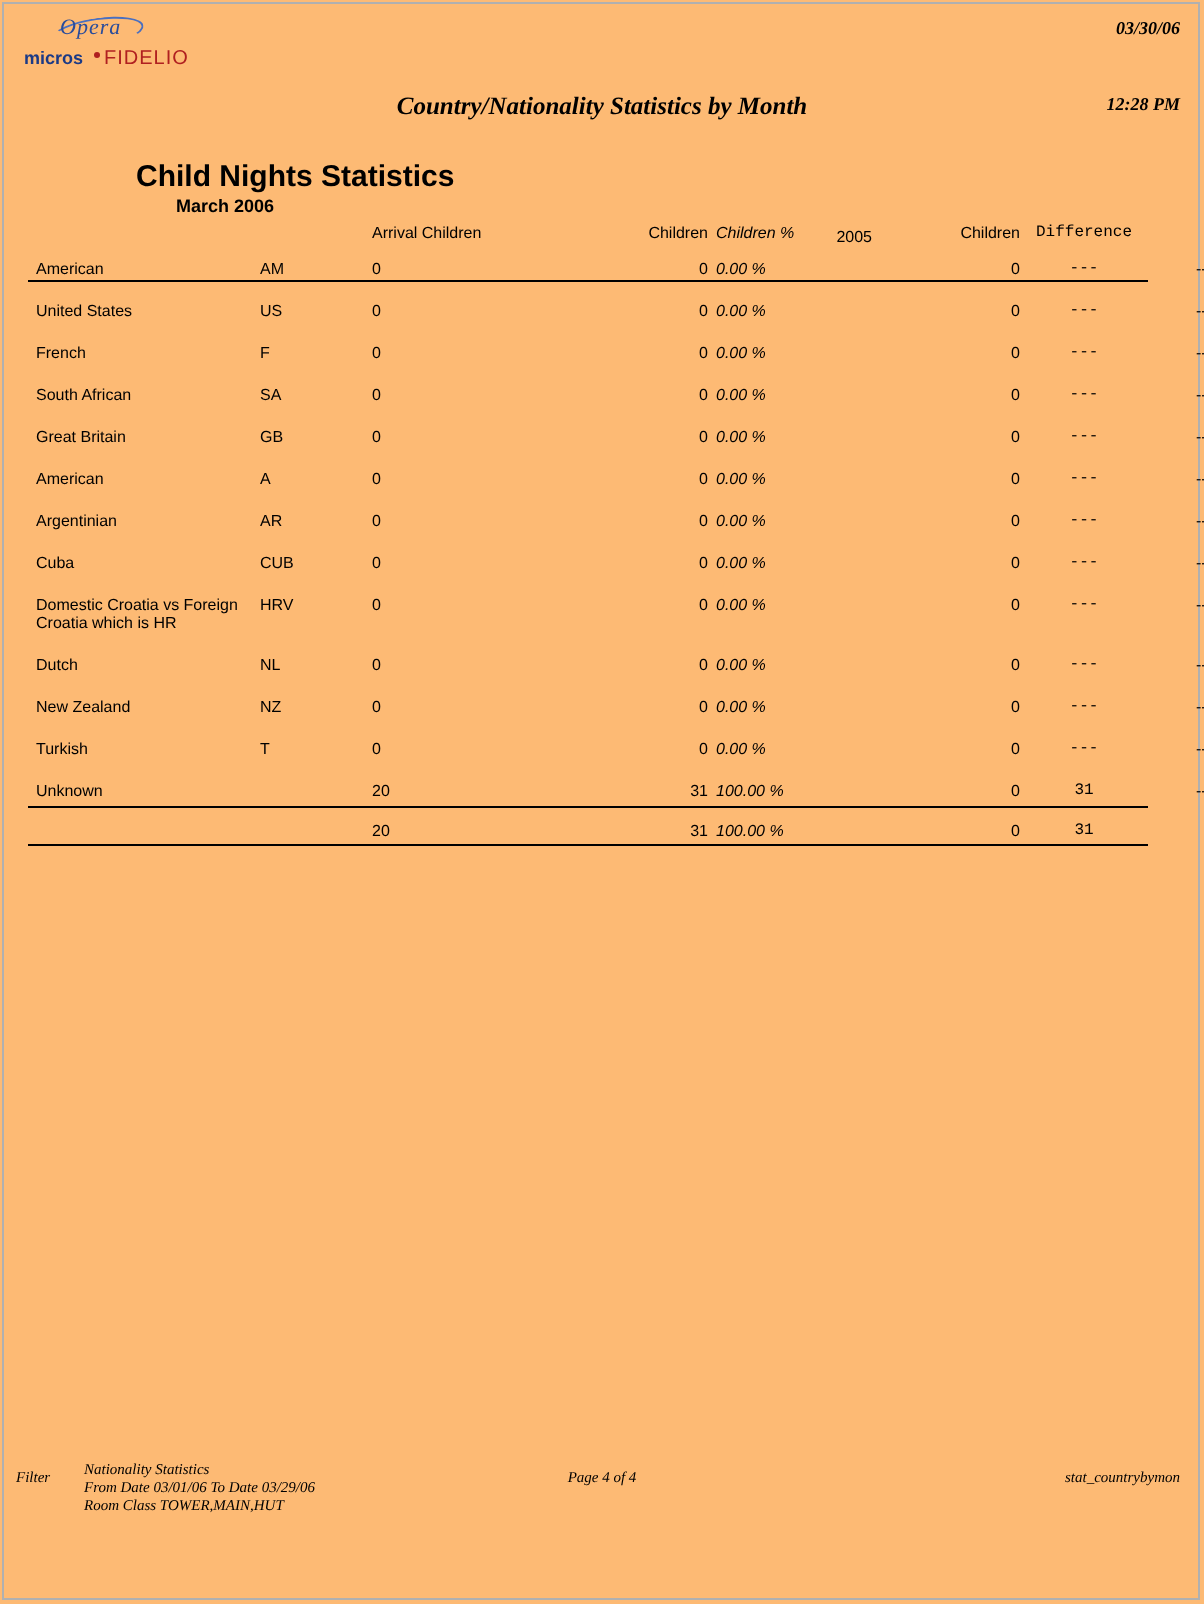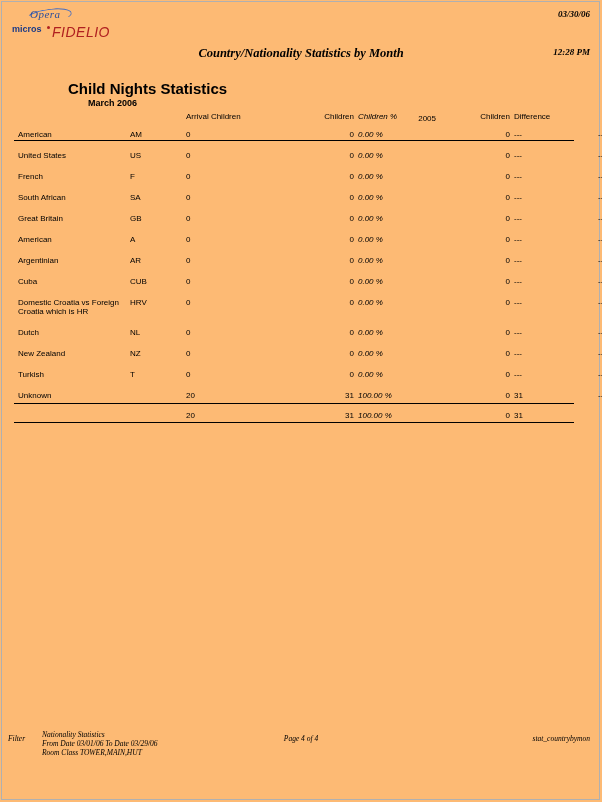--- a/index.html
+++ b/index.html
@@ -65,25 +65,24 @@
     top: 16px;
     font-size: 9px;
     font-weight: bold;
     color: #1b3a86;
     font-family: "Liberation Sans", sans-serif;
   }
   .logo-fidelio {
     position: absolute;
     left: 42px;
     top: 16px;
-    font-size: 14px;
+    font-size: 10px;
     color: #b02020;
     font-family: "Liberation Sans", sans-serif;
     letter-spacing: 0.5px;
-    font-style: italic;
   }
   .logo-dot {
     position: absolute;
     left: 37px;
     top: 18px;
     width: 3px;
     height: 3px;
     background: #b02020;
     border-radius: 50%;
   }
@@ -174,21 +173,21 @@
     font-size: 8px;
     padding: 6px 4px 6px 0;
     vertical-align: top;
   }
   .col-country { width: 108px; text-align: left; padding-left: 4px !important; }
   .col-code    { width: 52px;  text-align: left; }
   .col-arrch   { width: 88px;  text-align: left; }
   .col-child   { width: 76px;  text-align: right; }
   .col-pct     { width: 84px;  text-align: left; font-style: italic; }
   .col-prev    { width: 64px;  text-align: right; }
-  .col-diff    { width: 56px;  text-align: left; }
+  .col-diff    { width: 56px;  text-align: center; font-family: Liberation Mono, monospace; }
   .col-last    { width: 32px;  text-align: right; }
 
   .hdr-year {
     position: absolute;
     left: 400px;
     top: 114px;
     width: 36px;
     text-align: right;
     font-size: 8px;
   }

